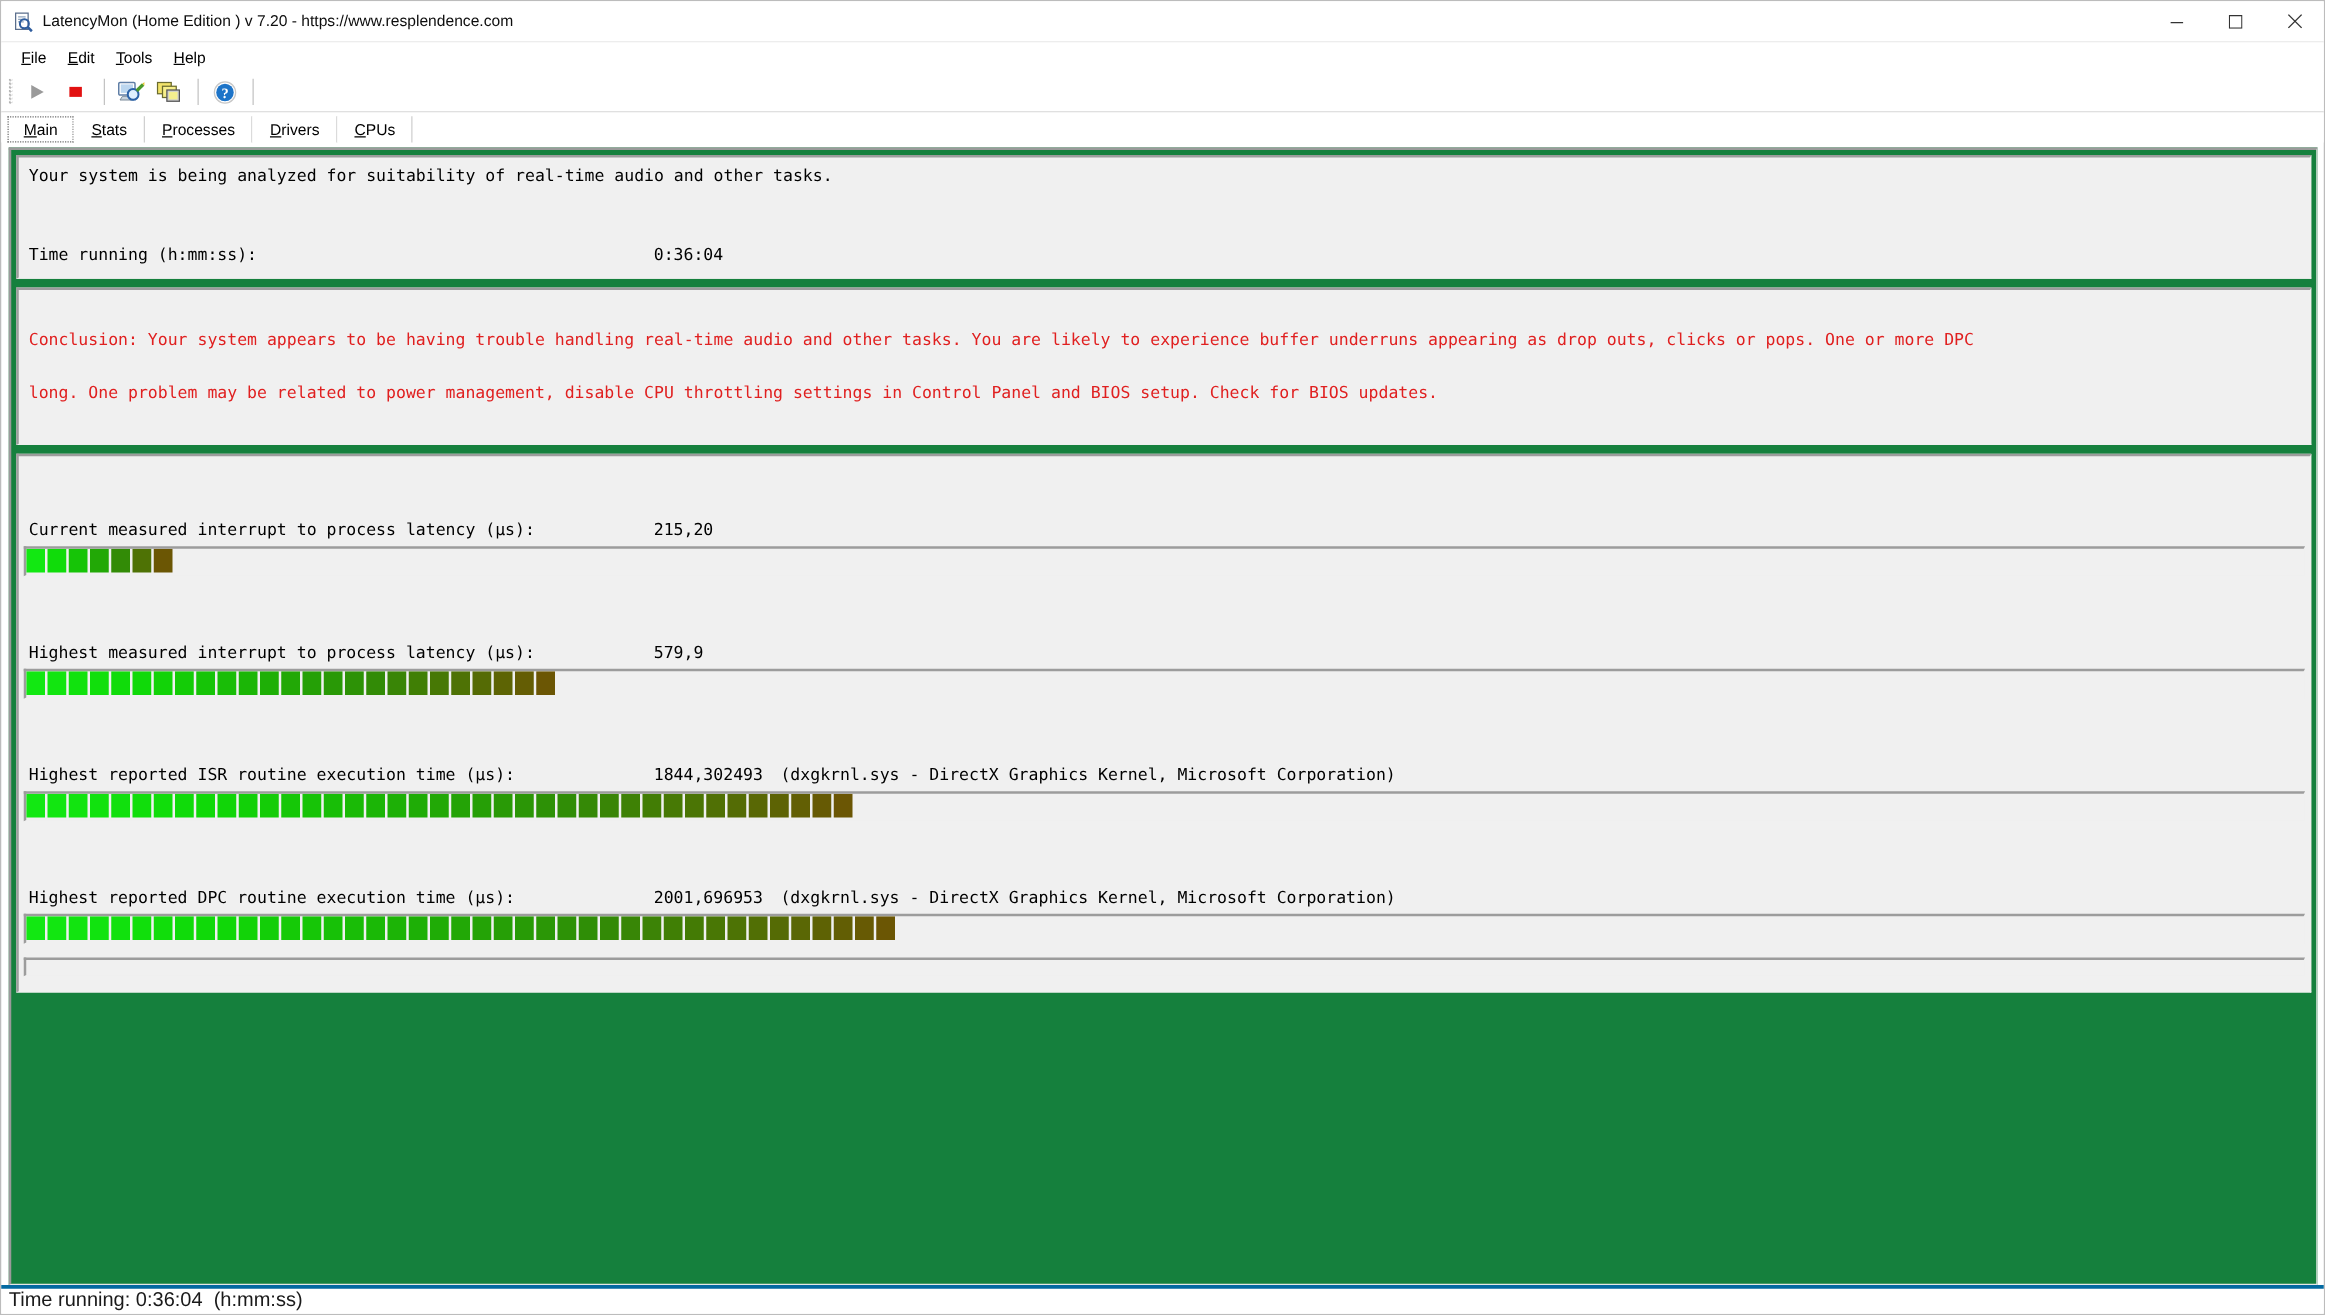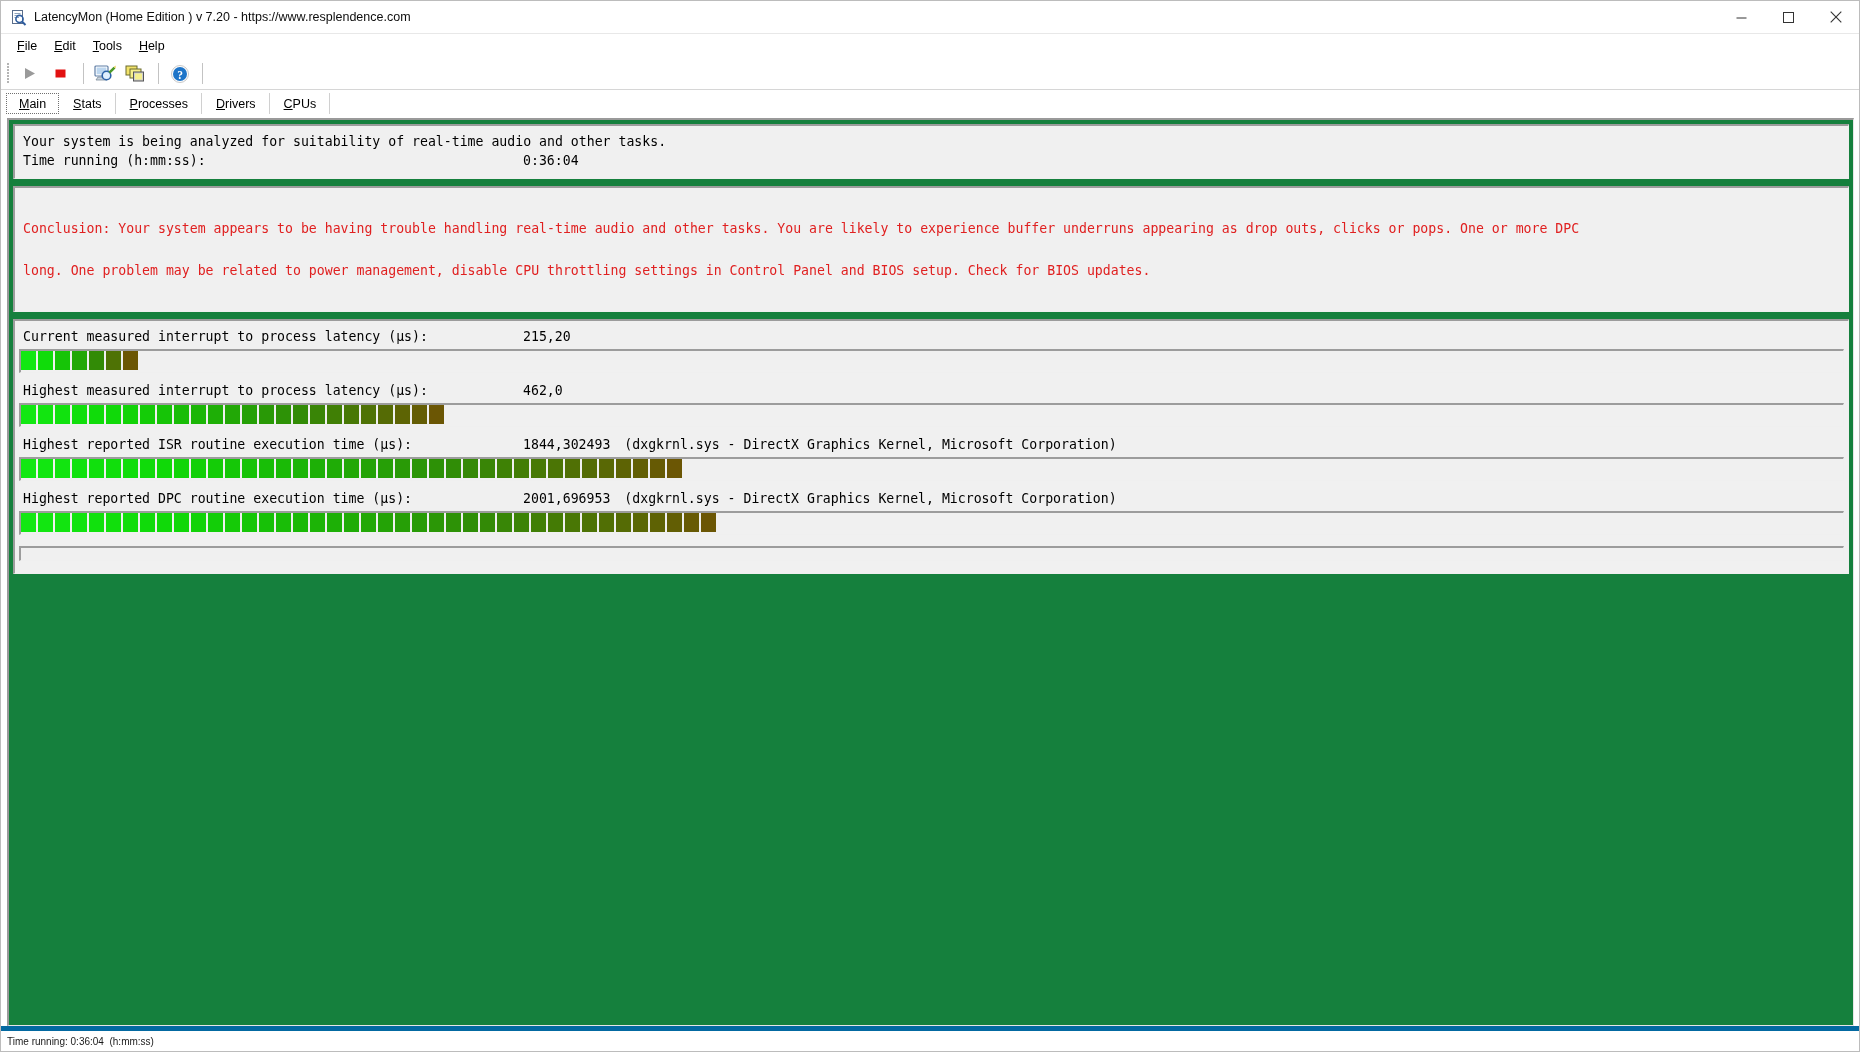--- a/index.html
+++ b/index.html
@@ -198,20 +198,21 @@
     color: #000000;
     padding: 2px 0 2px 8px;
     white-space: pre;
   }
   .row-label {
     display: inline-block;
     min-width: 500px;
   }
   .row-value {
     display: inline-block;
+    margin-top: 44px;
   }
   .row-extra {
     margin-left: 14px;
   }
 
   .concl-text {
     font-family: "DejaVu Sans Mono", monospace;
     font-size: 13.2px;
     color: #e02020;
     line-height: 1.0;
@@ -258,24 +259,24 @@
 
   .metric-block { padding-bottom: 2px; }
 
   
   .statusbar {
     height: 20px;
     min-height: 20px;
     display: flex;
     align-items: center;
     background: #ffffff;
-    border-top: 5px solid #0369a1;
+    border-top: 3px solid #0369a1;
     padding-left: 6px;
     font-family: "Liberation Sans", sans-serif;
-    font-size: 10px;
+    font-size: 16px;
     color: #1a1a1a;
     white-space: pre;
   }
 </style>
 </head>
 <body>
 
 <div class="window">
 
   <div class="titlebar">
@@ -405,21 +406,21 @@
               <div class="seg" style="background: rgb(50, 139, 6);"></div>
               <div class="seg" style="background: rgb(78, 114, 5);"></div>
               <div class="seg" style="background: rgb(107, 86, 4);"></div>
             </div>
         </div>
       </div>
 
       <div class="metric-block">
         <div class="row-line">
           <span class="row-label">Highest measured interrupt to process latency (µs):</span>
-          <span class="row-value">462,0</span>
+          <span class="row-value">579,9</span>
           <span class="row-extra"></span>
         </div>
         <div class="meter-wrap">
           <div class="meter-inner">
               <div class="seg" style="background: rgb(18, 232, 18);"></div>
               <div class="seg" style="background: rgb(18, 229, 16);"></div>
               <div class="seg" style="background: rgb(17, 226, 14);"></div>
               <div class="seg" style="background: rgb(17, 223, 12);"></div>
               <div class="seg" style="background: rgb(16, 220, 10);"></div>
               <div class="seg" style="background: rgb(16, 217, 9);"></div>

